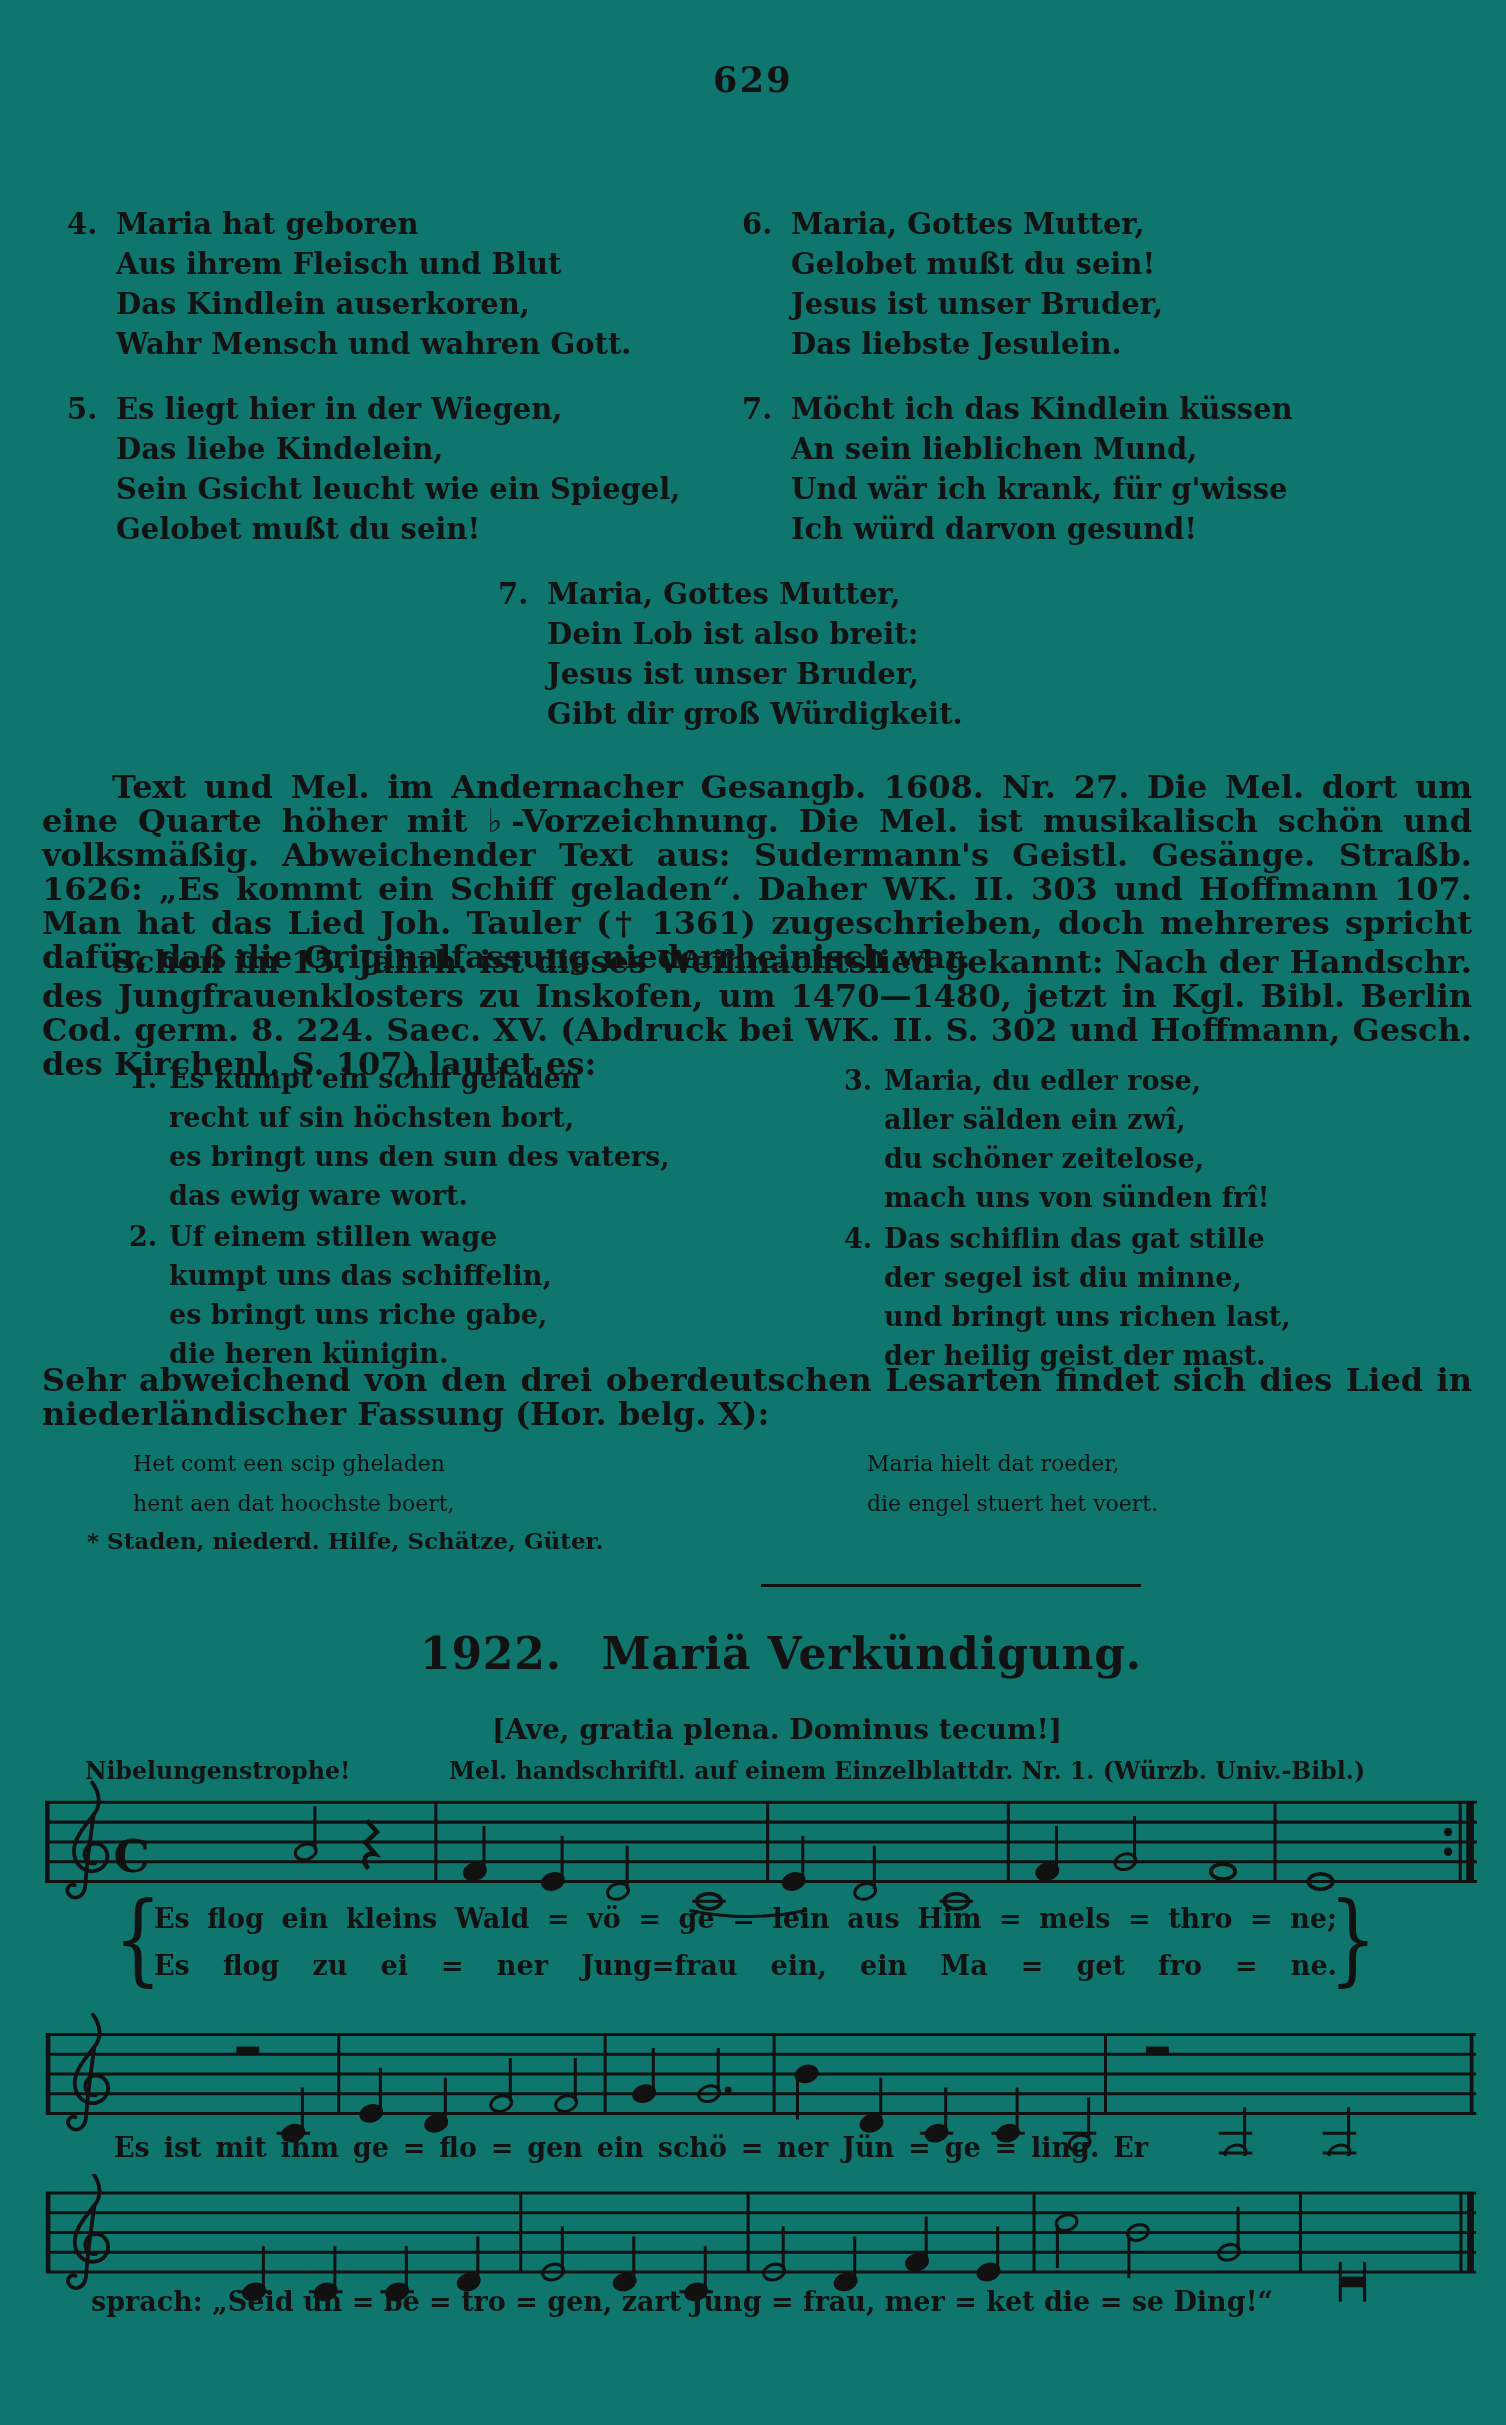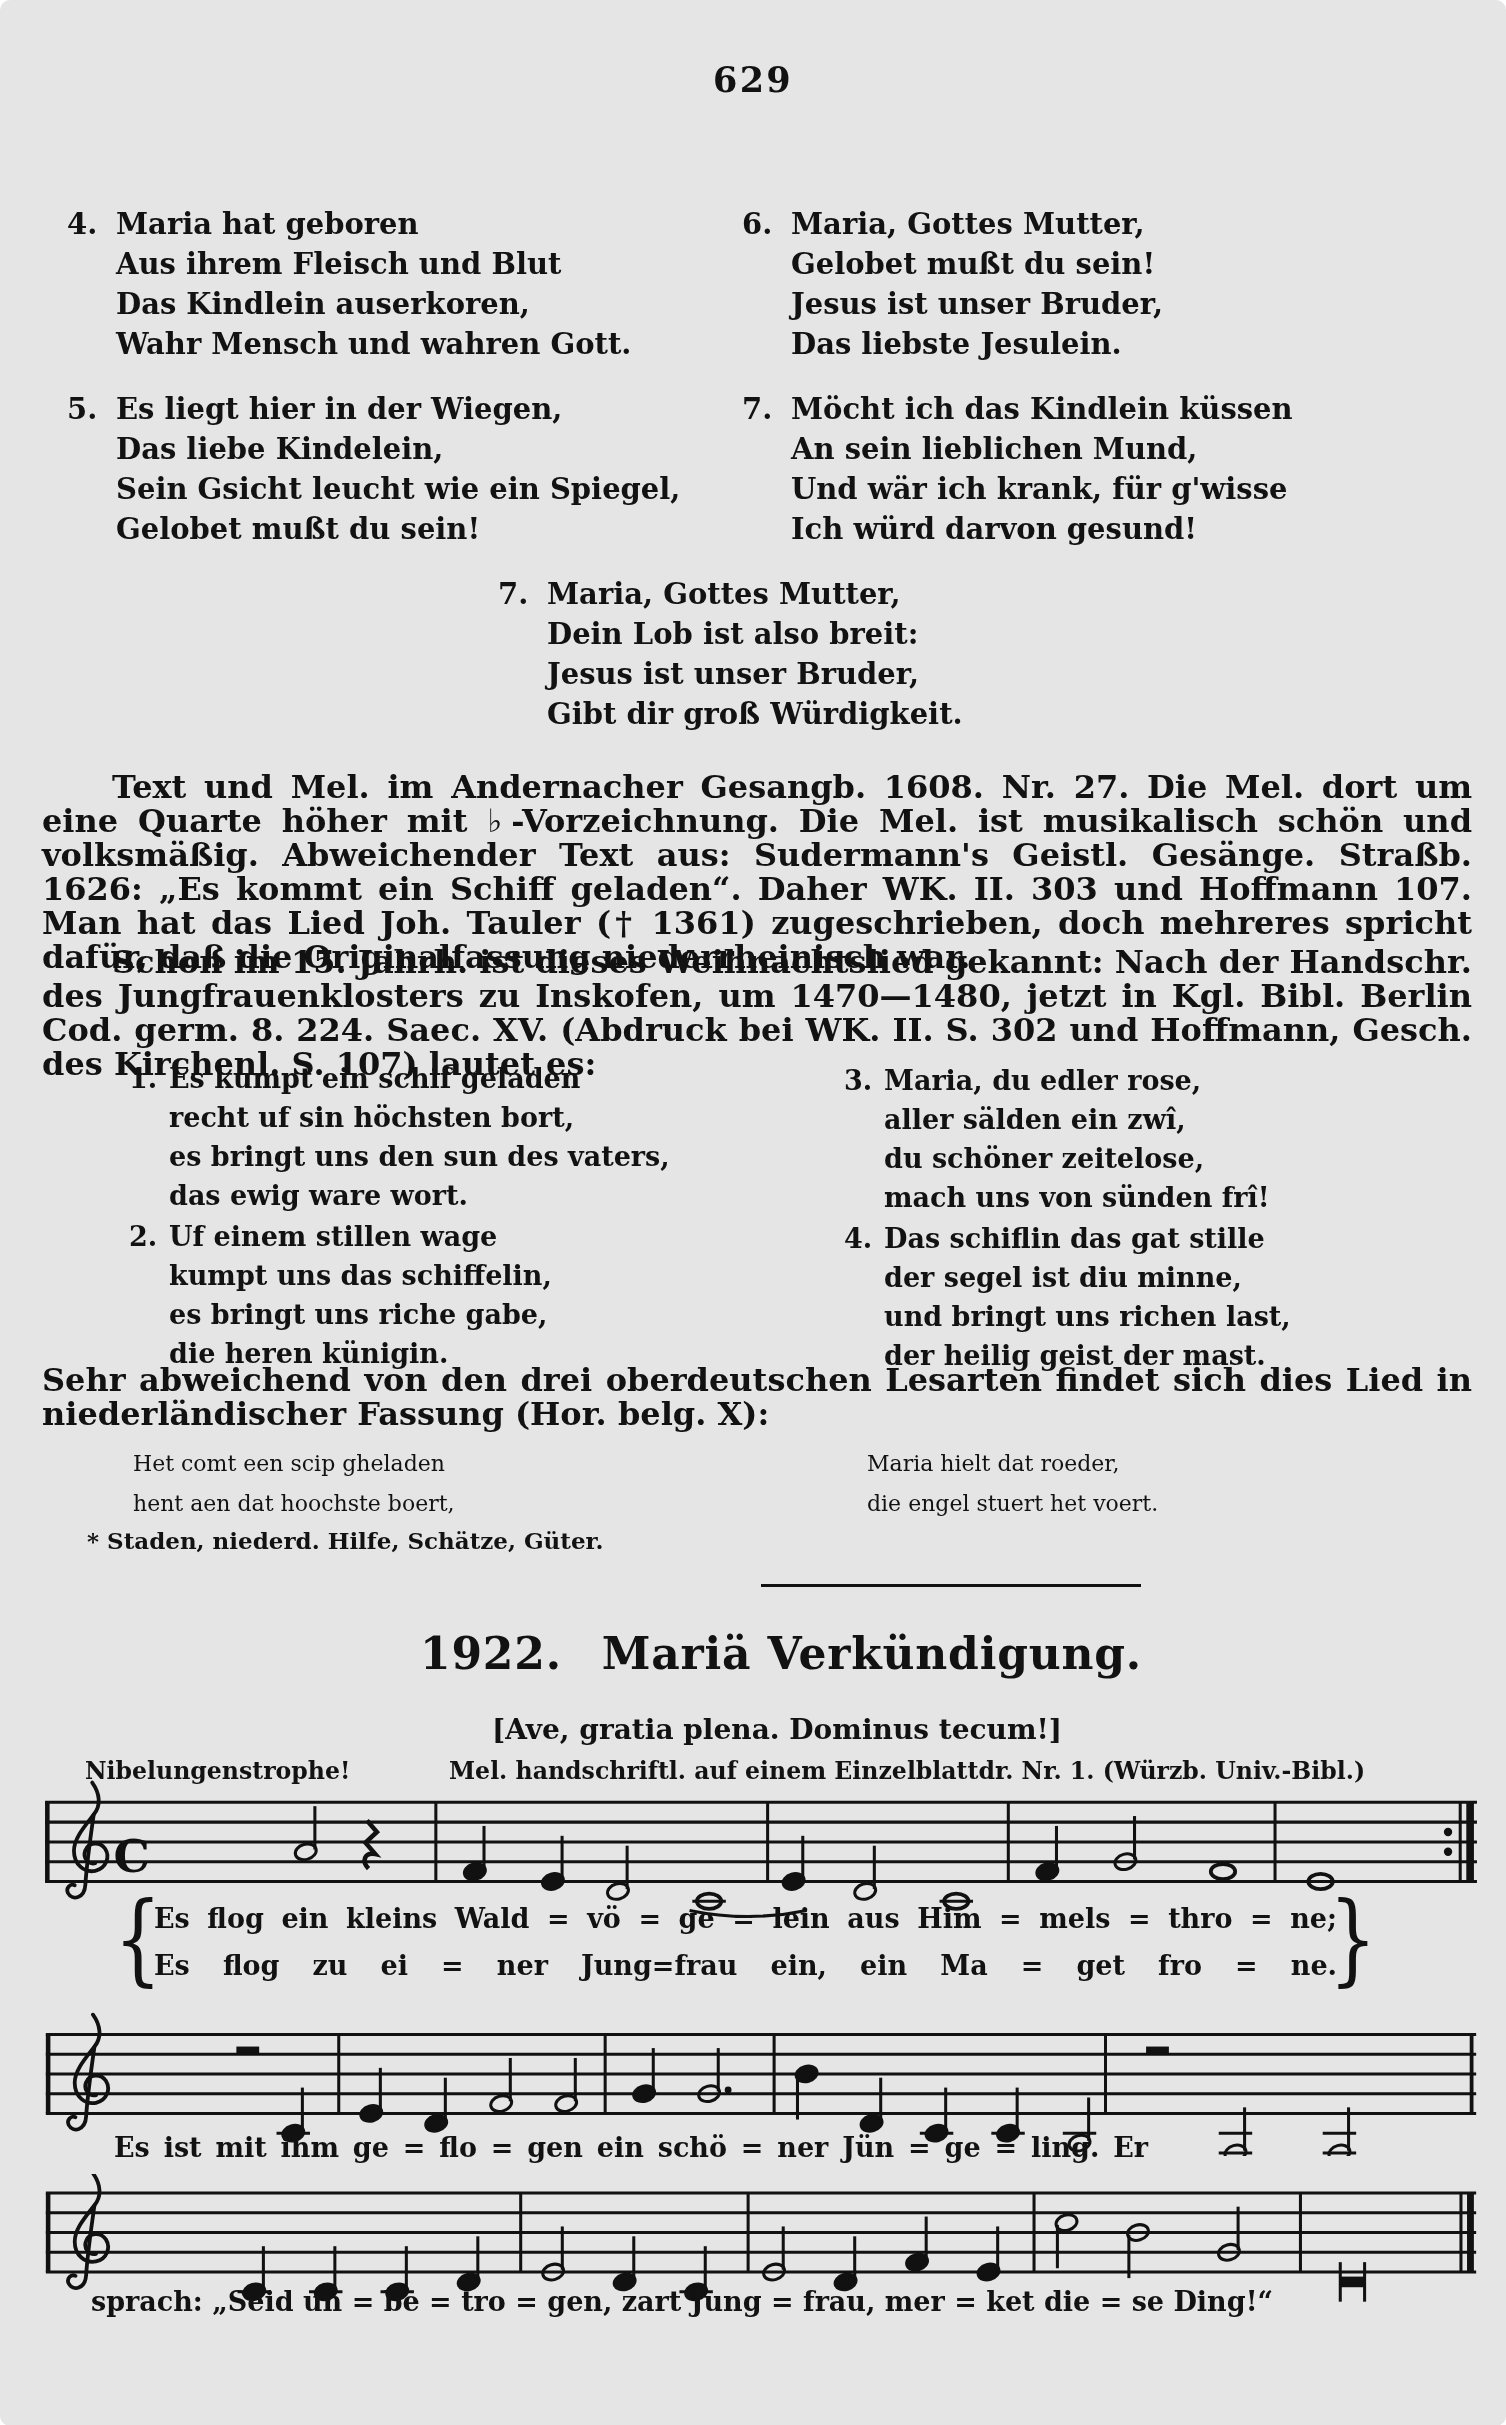--- a/index.html
+++ b/index.html
@@ -1,17 +1,17 @@
 <!DOCTYPE html>
 <html style="font-size:12px"><head>
 <meta charset="utf-8">
 <style>
   html,body{margin:0;padding:0;background:#ffffff;}
-  .page{position:relative;width:1506px;height:2426px;background:#e5e5e5;
-        font-family:"DejaVu Serif",serif;color:#121212;overflow:hidden;border-radius:10px;}
+  .page{position:relative;width:1506px;height:2426px;background:#0f766e;
+        font-family:"DejaVu Serif",serif;color:#121212;overflow:hidden;}
   .frak{font-weight:bold;}
   .pageno{position:absolute;top:59px;left:0;width:100%;text-align:center;
           font-size:35px;font-weight:bold;letter-spacing:2.3px;}
   .verse{position:absolute;font-size:29px;line-height:40px;font-weight:bold;}
   .verse .vnum{position:absolute;left:0;top:0;}
   .verse .vlines{margin-left:49px;}
   .para{position:absolute;left:42px;width:1430px;font-size:32px;line-height:34px;
         font-weight:bold;text-align:justify;}
   .indent{text-indent:70px;}
   .qverse{position:absolute;font-size:27px;line-height:39px;font-weight:bold;}

